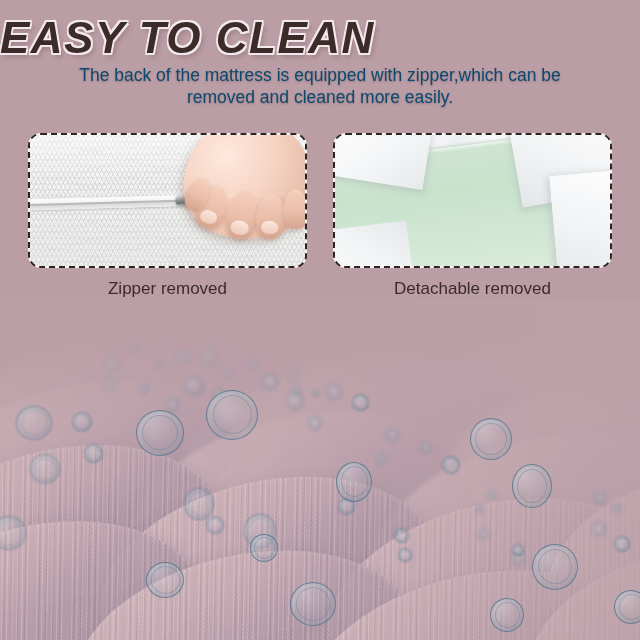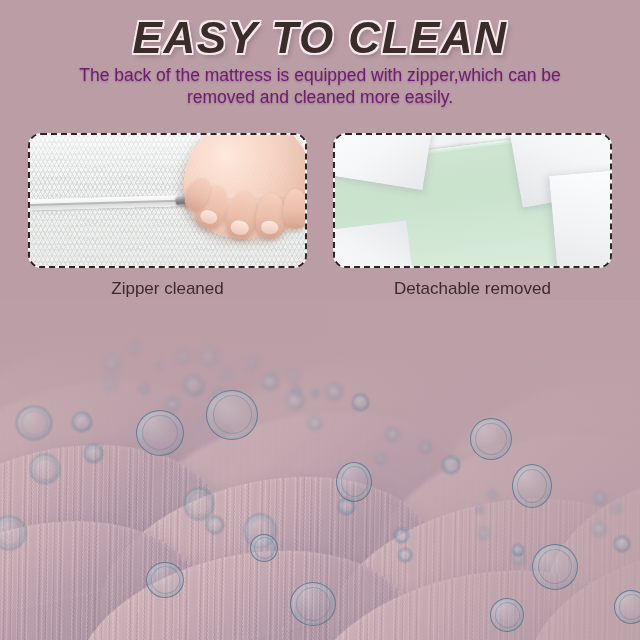--- a/index.html
+++ b/index.html
@@ -109,21 +109,21 @@
   .bubble.thin { border-width:1.1px; }
   .bubble.blur1 { filter:blur(0.9px); opacity:.82; }
   .bubble.blur2 { filter:blur(2.1px); opacity:.62; }
   .bubble.blur3 { filter:blur(3.4px); opacity:.44; }
 
   
   #title {
     position:absolute;
     left:0; top:14px;
     width:640px;
-    text-align:center;
+    text-align:left;
     font-size:44px;
     line-height:48px;
     font-weight:bold;
     font-style:italic;
     letter-spacing:1.5px;
     color:#3b2b29;
     text-shadow:
       -1.6px -1.6px 0 #f3e9ec,  1.6px -1.6px 0 #f3e9ec,
       -1.6px  1.6px 0 #f3e9ec,  1.6px  1.6px 0 #f3e9ec,
       -1.6px 0 0 #f3e9ec, 1.6px 0 0 #f3e9ec,
@@ -131,21 +131,21 @@
        3px 4px 5px rgba(88,62,66,0.30);
     white-space:nowrap;
   }
   #subtitle {
     position:absolute;
     left:50px; top:64px;
     width:540px;
     text-align:center;
     font-size:17.5px;
     line-height:22px;
-    color:#701a75;
+    color:#0c4a6e;
     text-shadow:0 1px 2px rgba(96,70,76,0.42);
   }
 
   
   .panel {
     position:absolute;
     top:133px;
     width:279px; height:135px;
     border:2px dashed #2f2220;
     border-radius:13px;
@@ -492,16 +492,16 @@
       <div class="cover-white"></div>
       <div class="foam-green"></div>
       <div class="foam-edge"></div>
       <div class="cover-flap-tl"></div>
       <div class="cover-flap-tr"></div>
       <div class="cover-flap-r"></div>
       <div class="cover-flap-bl"></div>
     </div>
   </div>
 
-  <div class="caption" id="caption-left">Zipper cleaned</div>
+  <div class="caption" id="caption-left">Zipper removed</div>
   <div class="caption" id="caption-right">Detachable removed</div>
 
 </div>
 
 </body></html>

